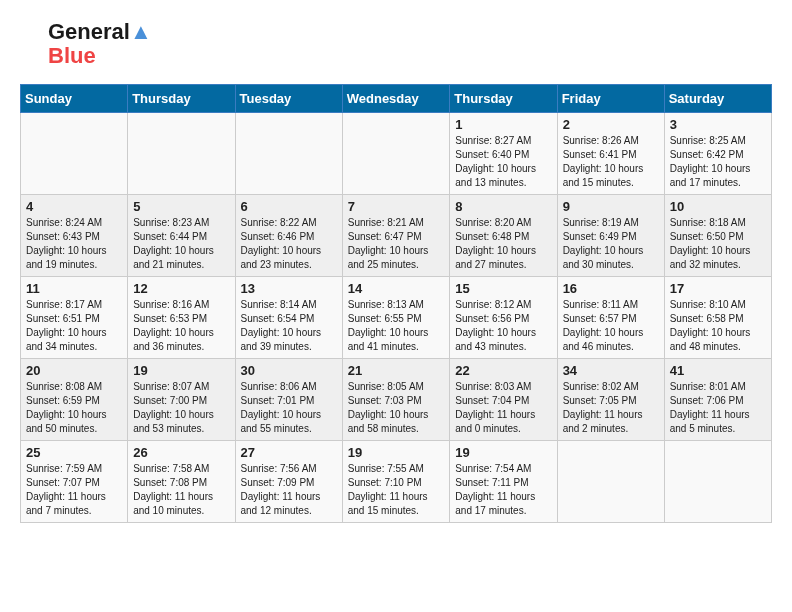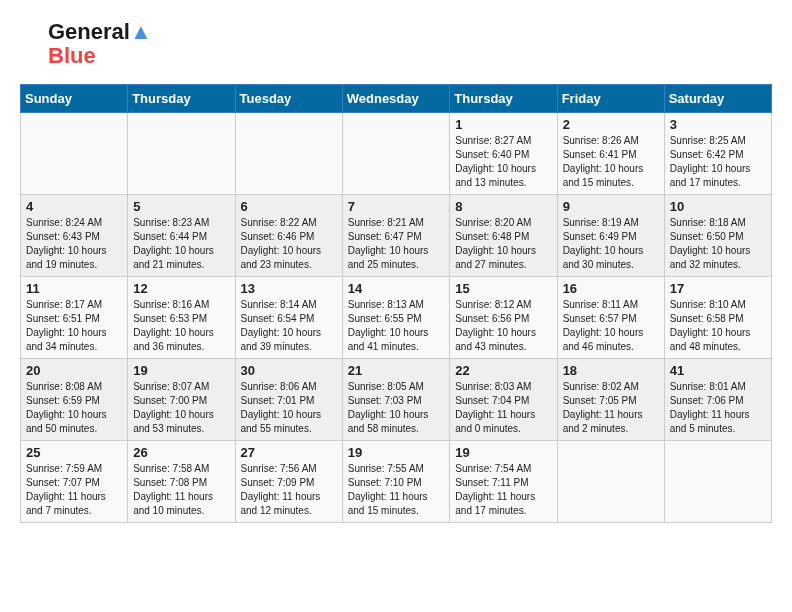--- a/index.html
+++ b/index.html
@@ -206,21 +206,21 @@
         </td>
         <td>
           <span class="day-num">21</span>
           <div class="day-info">Sunrise: 8:05 AM<br>Sunset: 7:03 PM<br>Daylight: 10 hours<br>and 58 minutes.</div>
         </td>
         <td>
           <span class="day-num">22</span>
           <div class="day-info">Sunrise: 8:03 AM<br>Sunset: 7:04 PM<br>Daylight: 11 hours<br>and 0 minutes.</div>
         </td>
         <td>
-          <span class="day-num">18</span>
+          <span class="day-num">34</span>
           <div class="day-info">Sunrise: 8:02 AM<br>Sunset: 7:05 PM<br>Daylight: 11 hours<br>and 2 minutes.</div>
         </td>
         <td>
           <span class="day-num">41</span>
           <div class="day-info">Sunrise: 8:01 AM<br>Sunset: 7:06 PM<br>Daylight: 11 hours<br>and 5 minutes.</div>
         </td>
       </tr>
       <tr>
         <td>
           <span class="day-num">25</span>

